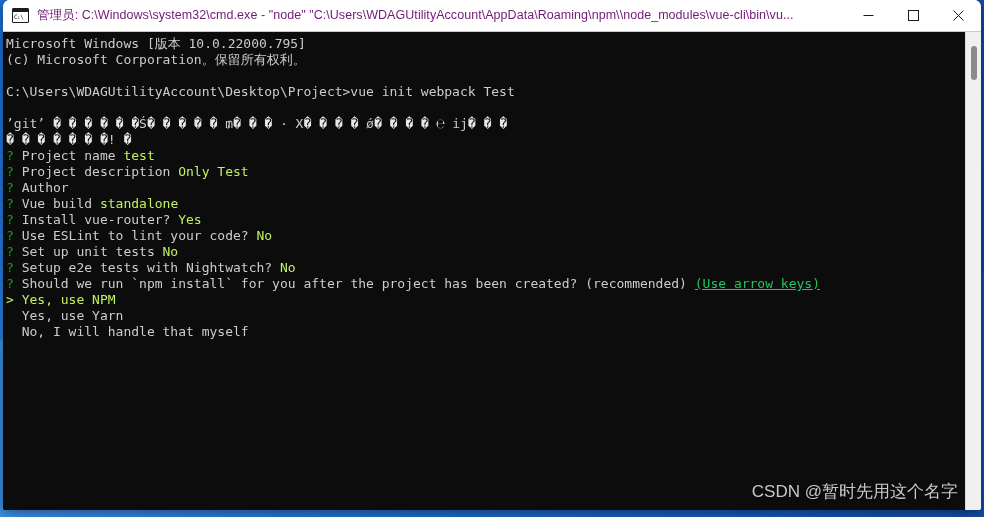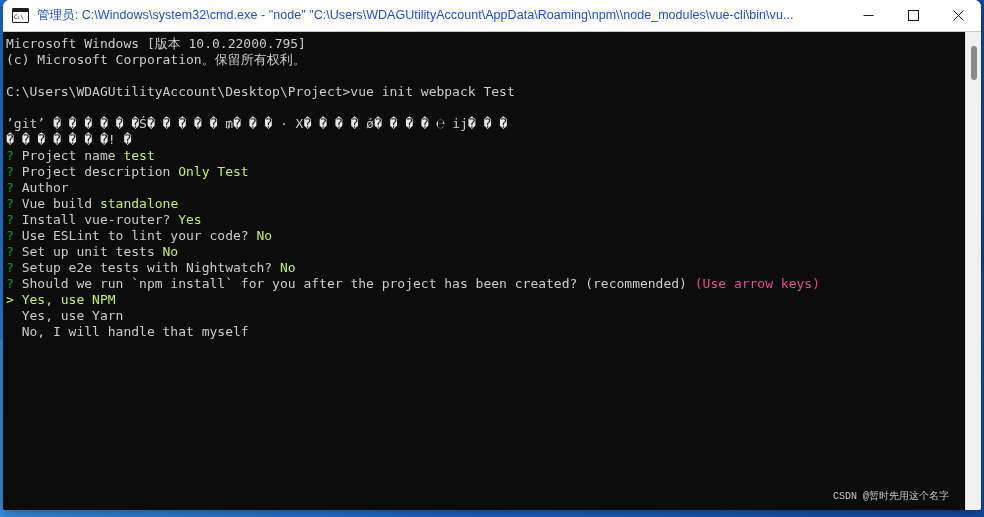--- a/index.html
+++ b/index.html
@@ -83,21 +83,21 @@
     left: 1px;
     top: 3px;
     font-family: "DejaVu Sans Mono", monospace;
     font-size: 6px;
     line-height: 9px;
     color: #1c1c1c;
     letter-spacing: -0.5px;
   }
   #title-text {
     font-size: 12.5px;
-    color: #1d4ed8;
+    color: #701a75;
     white-space: nowrap;
     overflow: hidden;
     flex: 1 1 auto;
     letter-spacing: 0.05px;
   }
   #window-controls {
     display: flex;
     flex: 0 0 auto;
     height: 31px;
   }
@@ -132,21 +132,21 @@
     overflow: hidden;
     letter-spacing: 0px;
   }
   .line {
     height: 16px;
     white-space: pre;
   }
   .c-white   { color: #cccccc; }
   .c-green   { color: #13a10e; }
   .c-cyan    { color: #bef264; }
-  .c-dim     { color: #ec4899; }
+  .c-dim     { color: #22c55e; text-decoration: underline; }
   .c-repl    { color: #e8e8e8; }
 
   
   #scrollbar {
     width: 16px;
     min-width: 16px;
     background: #f0f0f0;
     border-left: 1px solid #dcdcdc;
     position: relative;
     box-sizing: border-box;
@@ -157,24 +157,24 @@
     top: 14px;
     width: 6px;
     height: 34px;
     background: #8a8a8a;
     border-radius: 3px;
   }
 
   
   #watermark {
     position: absolute;
-    right: 35px;
+    right: 26px;
     bottom: 14px;
-    font-family: Liberation Mono, monospace;
-    font-size: 10px;
+    font-family: Liberation Sans, sans-serif;
+    font-size: 17px;
     color: #d8d8d8;
     opacity: .92;
     white-space: nowrap;
     pointer-events: none;
     text-shadow: 0 1px 2px rgba(0,0,0,.6);
   }
 </style>
 </head>
 <body>
 

